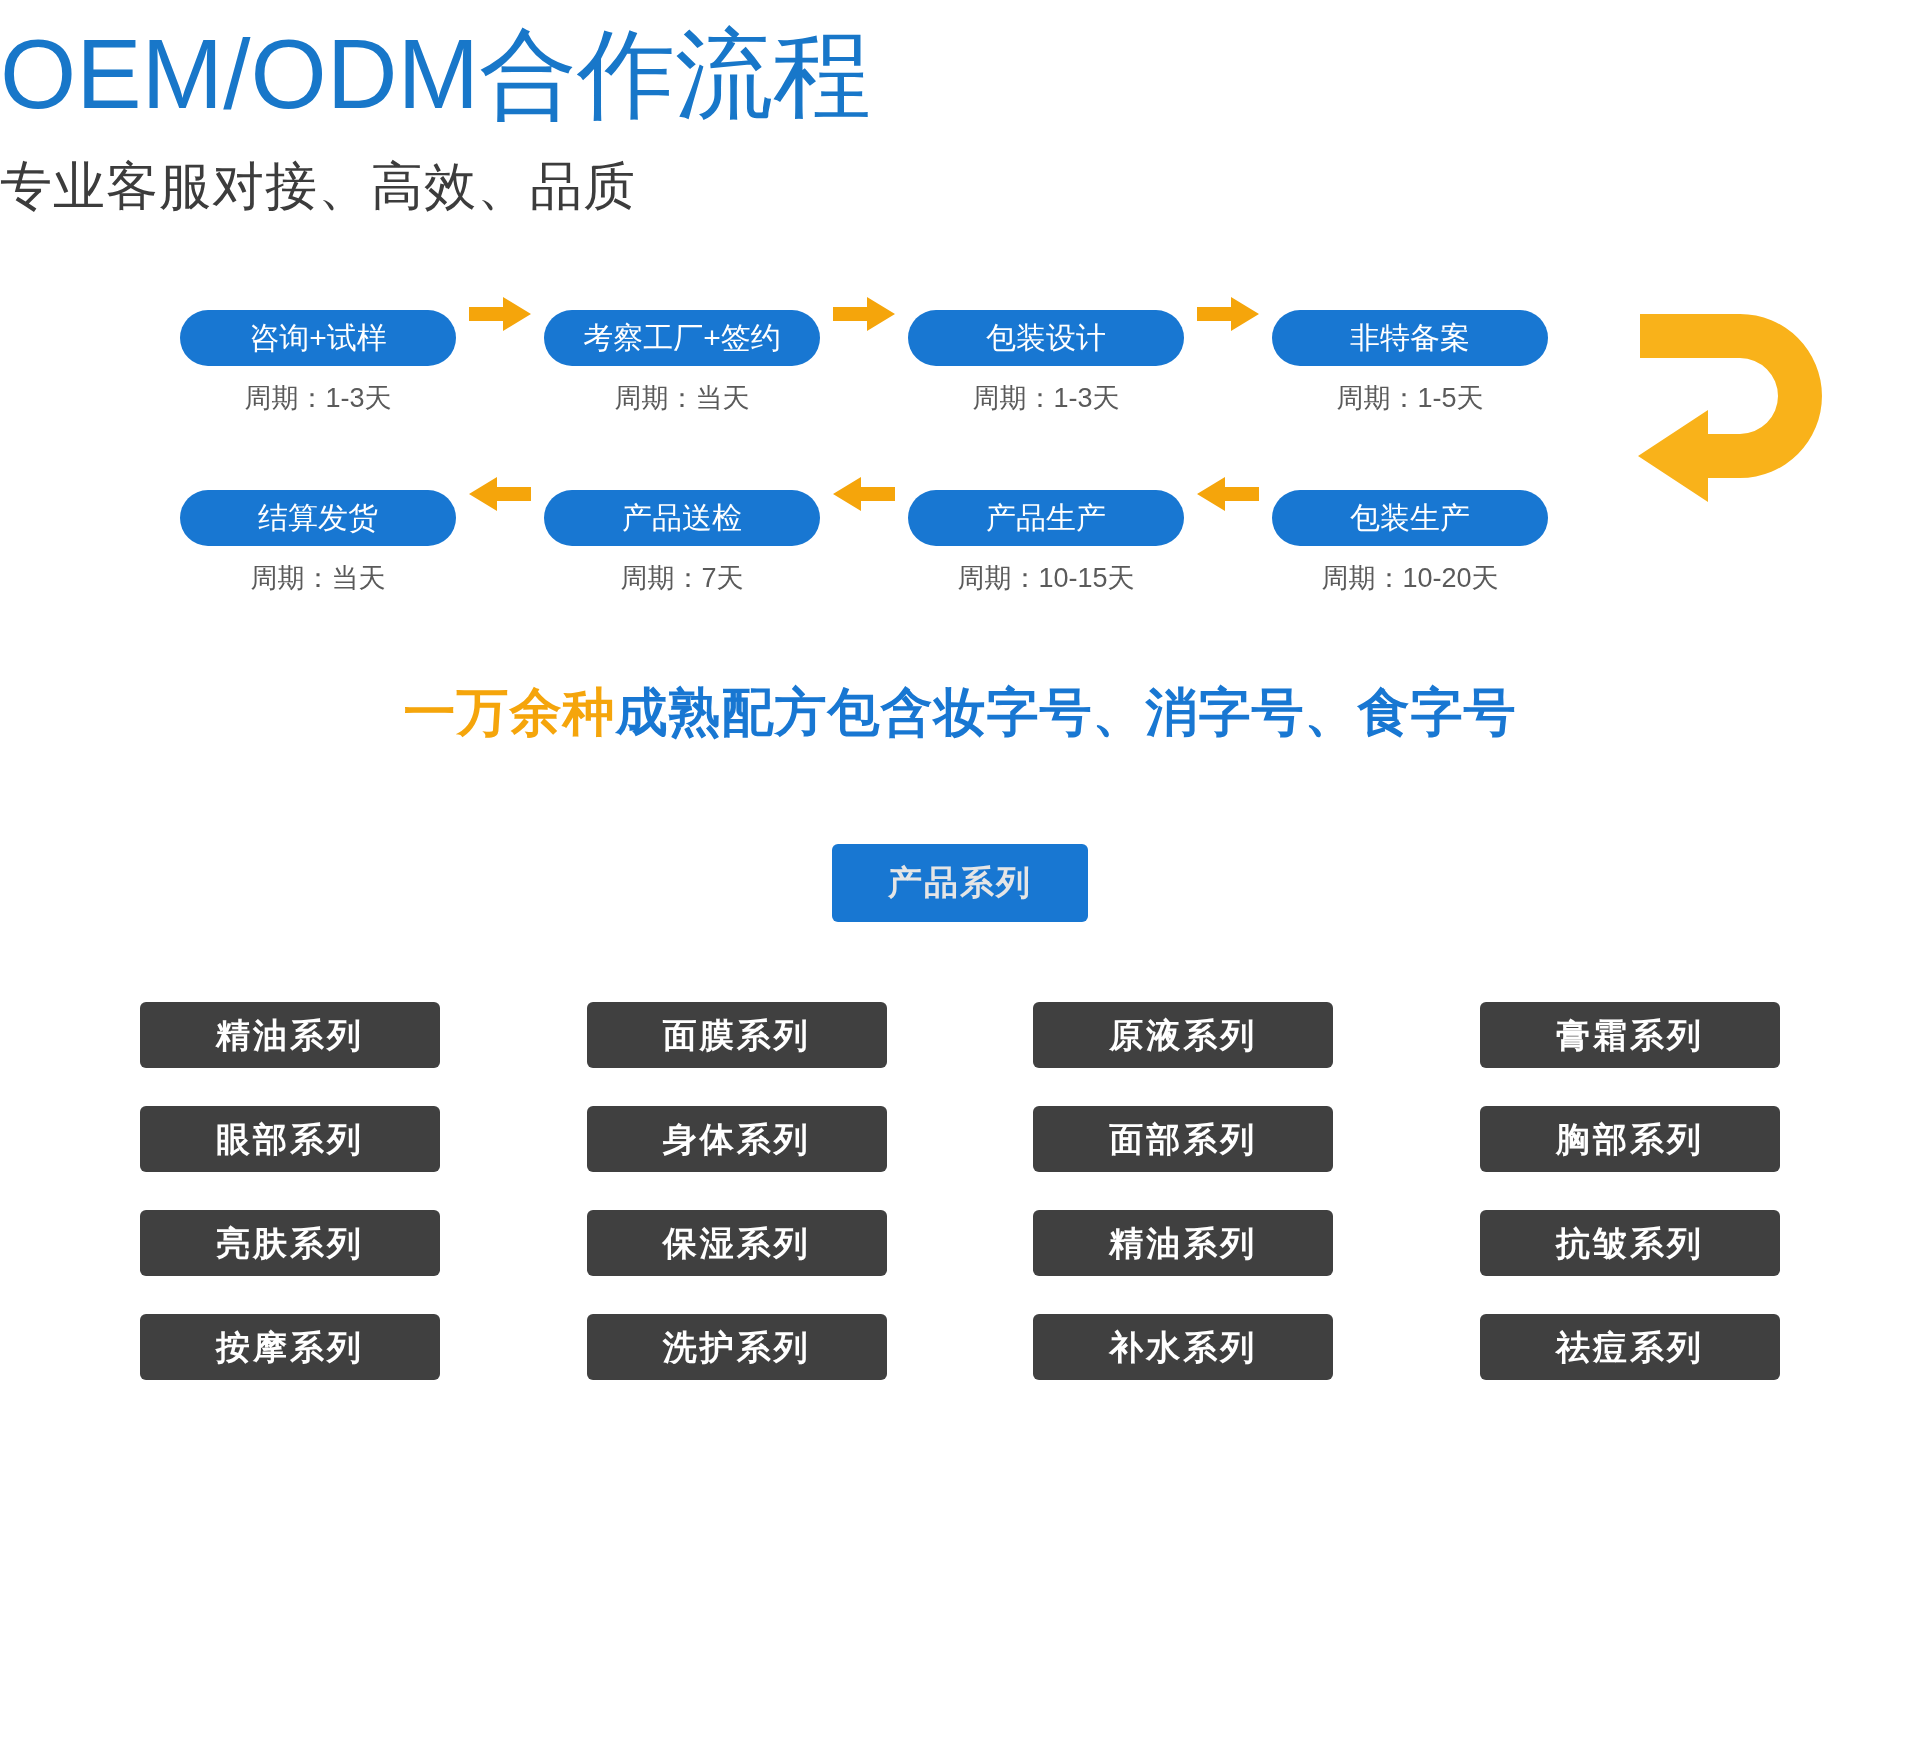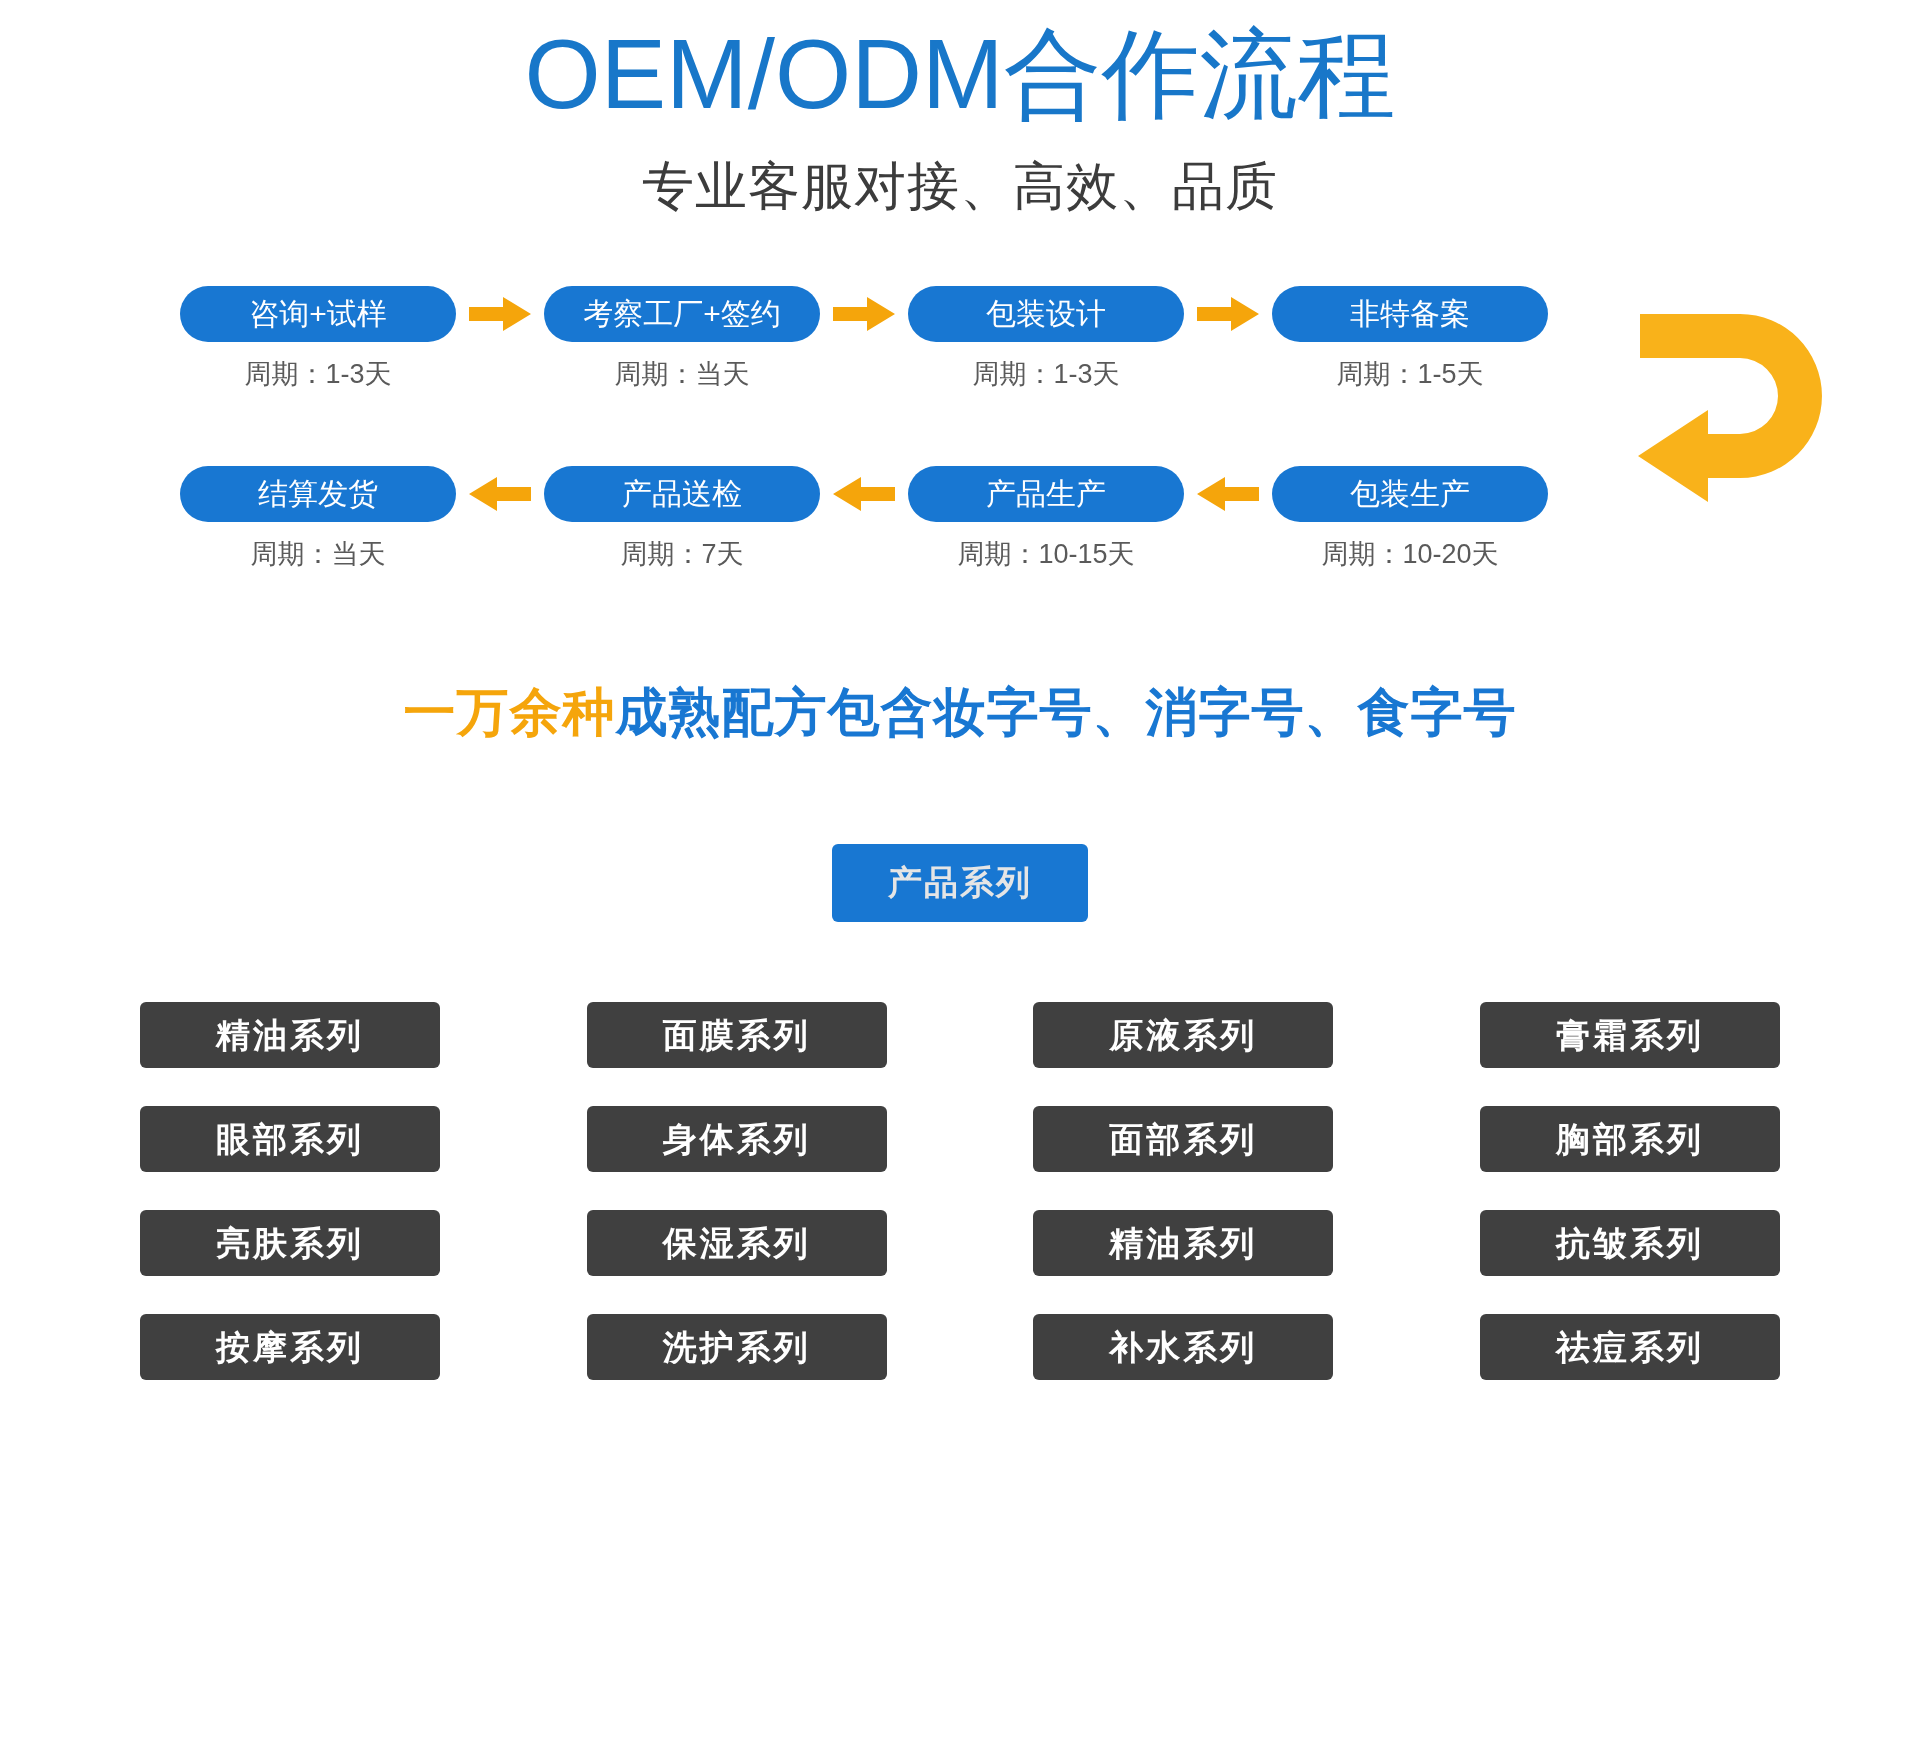--- a/index.html
+++ b/index.html
@@ -15,21 +15,21 @@
 
   .page {
     width: 1920px;
     height: 1760px;
     position: relative;
   }
 
   
   .header {
     padding-top: 22px;
-    text-align: center;
+    text-align: left;
   }
   .main-title {
     font-size: 98px;
     line-height: 1.08;
     font-weight: 400;
     color: #1877c9;
     letter-spacing: 0px;
   }
   .sub-title {
     margin-top: 24px;
@@ -53,20 +53,21 @@
     display: flex;
     align-items: flex-start;
   }
   .flow-row-1 { top: 0px; padding-left: 180px; }
   .flow-row-2 { top: 180px; padding-left: 180px; }
 
   .flow-step {
     width: 276px;
     text-align: center;
     flex: 0 0 auto;
+    margin-top: 24px;
   }
   .pill {
     display: block;
     margin: 0 auto;
     width: 276px;
     height: 56px;
     line-height: 56px;
     border-radius: 28px;
     background: #1877d2;
     color: #ffffff;

